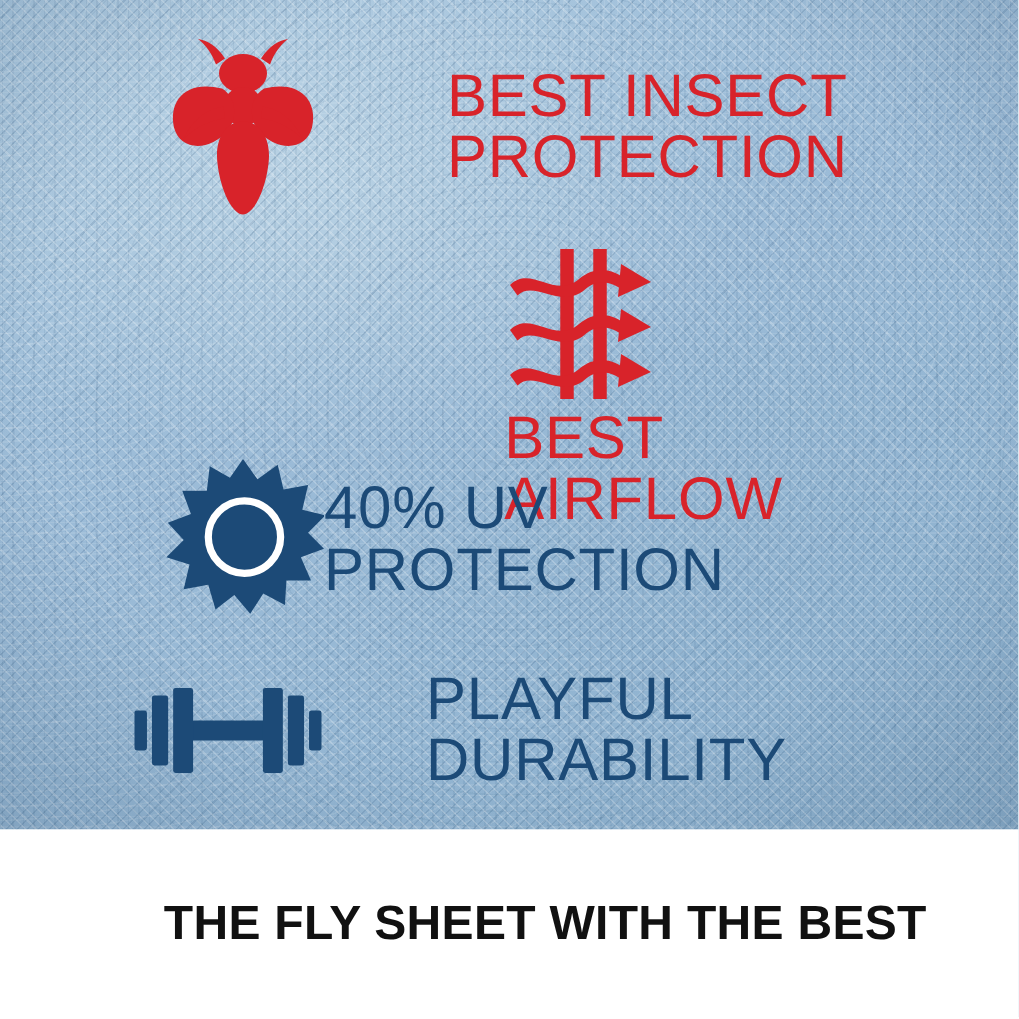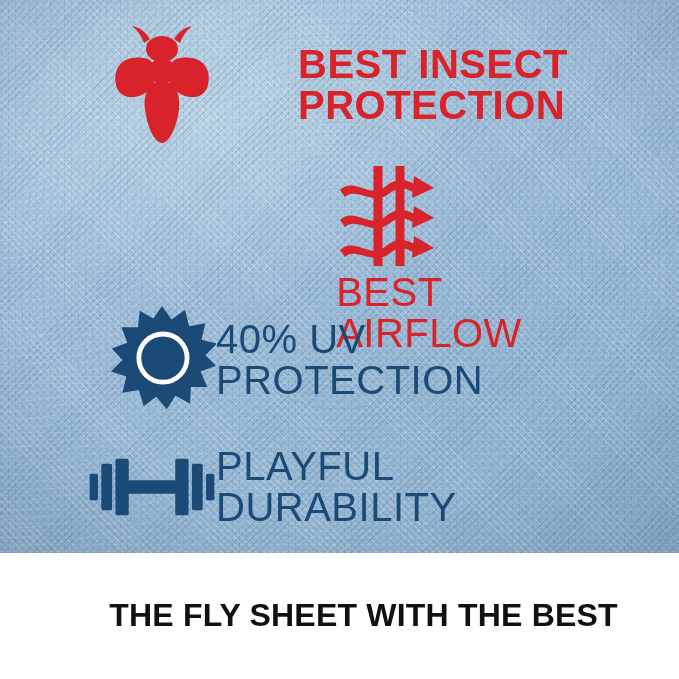--- a/index.html
+++ b/index.html
@@ -85,24 +85,24 @@
   .row1 { left: 108px; top: 20px; width: 560px; height: 130px; }
   .row2 { left: 108px; top: 160px; width: 560px; height: 120px; flex-direction: column; }
   .row3 { left: 108px; top: 296px; width: 560px; height: 128px; }
   .row4 { left: 88px; top: 432px; width: 580px; height: 110px; }
 
   .row1 .icon-box { width: 108px; }
   .row2 .icon-box { width: 108px; }
   .row3 .icon-box { width: 108px; }
   .row4 .icon-box { width: 128px; }
 
-  .row1 .feature-text { font-size: 40px; margin-left: 82px; font-weight: bold; }
+  .row1 .feature-text { font-size: 40px; margin-left: 82px; }
   .row2 .feature-text { font-size: 40px; margin-left: 82px; }
   .row3 .feature-text { font-size: 40px; }
-  .row4 .feature-text { font-size: 40px; }
+  .row4 .feature-text { font-size: 40px; margin-left: 68px; }
 
   
   #caption {
     position: absolute;
     left: 0;
     top: 553px;
     width: 679px;
     height: 126px;
     background: #ffffff;
     display: flex;

